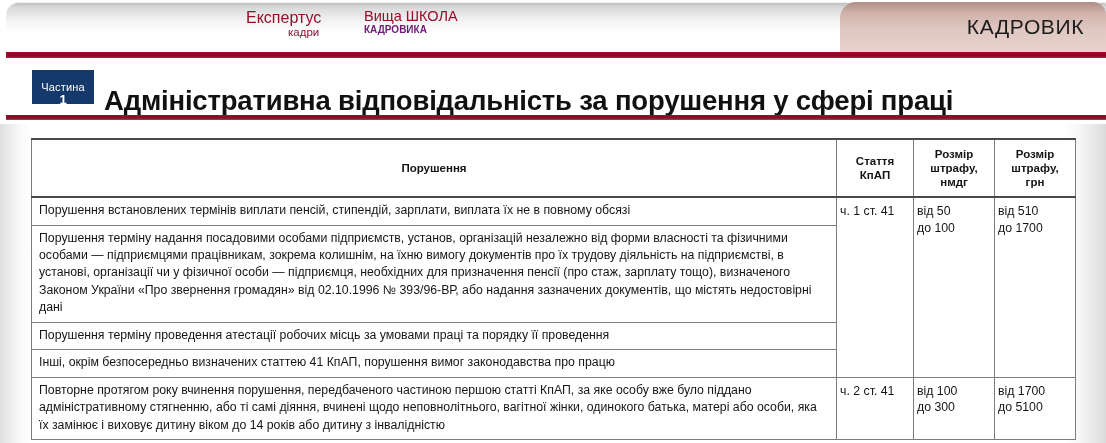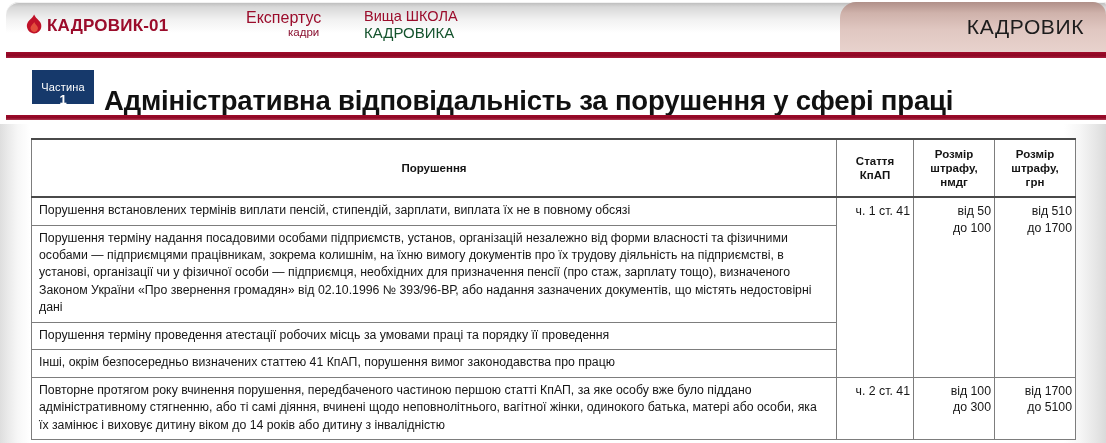--- a/index.html
+++ b/index.html
@@ -100,23 +100,23 @@
   }
   .promo-line2 {
     display: block;
     font-size: 11.5px;
     color: #8a1030;
     text-align: right;
     padding-right: 2px;
   }
   .promo-school .promo-line1 { font-size: 14.5px; }
   .promo-school .promo-line2 {
-    font-size: 15px;
-    font-weight: normal;
-    color: #14532d;
+    font-size: 10px;
+    font-weight: bold;
+    color: #701a75;
     text-align: left;
     padding-right: 0;
   }
 
   
   .title-band {
     position: relative;
     width: 1106px;
     height: 64px;
     background: #ffffff;
@@ -210,47 +210,34 @@
   td.viol {
     font-size: 12.3px;
     line-height: 1.42;
     padding: 4px 7px 5px 7px;
     text-align: left;
     color: #161616;
   }
   td.num {
     font-size: 12.3px;
     line-height: 1.35;
-    text-align: right;
+    text-align: left;
     padding: 5px 3px;
     color: #161616;
     vertical-align: top;
     white-space: nowrap;
   }
   td.num .nl { display: block; }
 </style>
 </head>
 <body>
 
 <div class="masthead">
   <div class="masthead-bar"></div>
 
-  <div class="brand">
-    <span class="brand-flame">
-      <svg width="16" height="20" viewBox="0 0 16 20" aria-hidden="true">
-        <path d="M8.1 0.6 C7.0 3.3 5.2 4.4 3.4 6.3 C1.4 8.4 0.6 10.5 0.9 12.8
-                 C1.4 16.5 4.4 19.4 8.1 19.4 C11.8 19.4 14.9 16.5 15.3 12.7
-                 C15.6 10.0 14.4 7.9 12.3 6.0 C10.8 4.6 9.4 3.2 8.1 0.6 Z" fill="#c01229"></path>
-        <path d="M8.2 8.1 C7.6 9.6 6.5 10.3 5.6 11.4 C4.7 12.5 4.4 13.6 4.6 14.7
-                 C5.0 16.6 6.5 17.9 8.3 17.9 C10.1 17.9 11.6 16.6 11.9 14.7
-                 C12.1 13.4 11.5 12.3 10.4 11.2 C9.6 10.4 8.8 9.5 8.2 8.1 Z" fill="#e8593f" opacity="0.85"></path>
-      </svg>
-    </span>
-    <span class="brand-name">КАДРОВИК-01</span>
-  </div>
 
   <div class="promo promo-expertus">
     <span class="promo-line1">Експертус</span>
     <span class="promo-line2">кадри</span>
   </div>
 
   <div class="promo promo-school">
     <span class="promo-line1">Вища ШКОЛА</span>
     <span class="promo-line2">КАДРОВИКА</span>
   </div>

